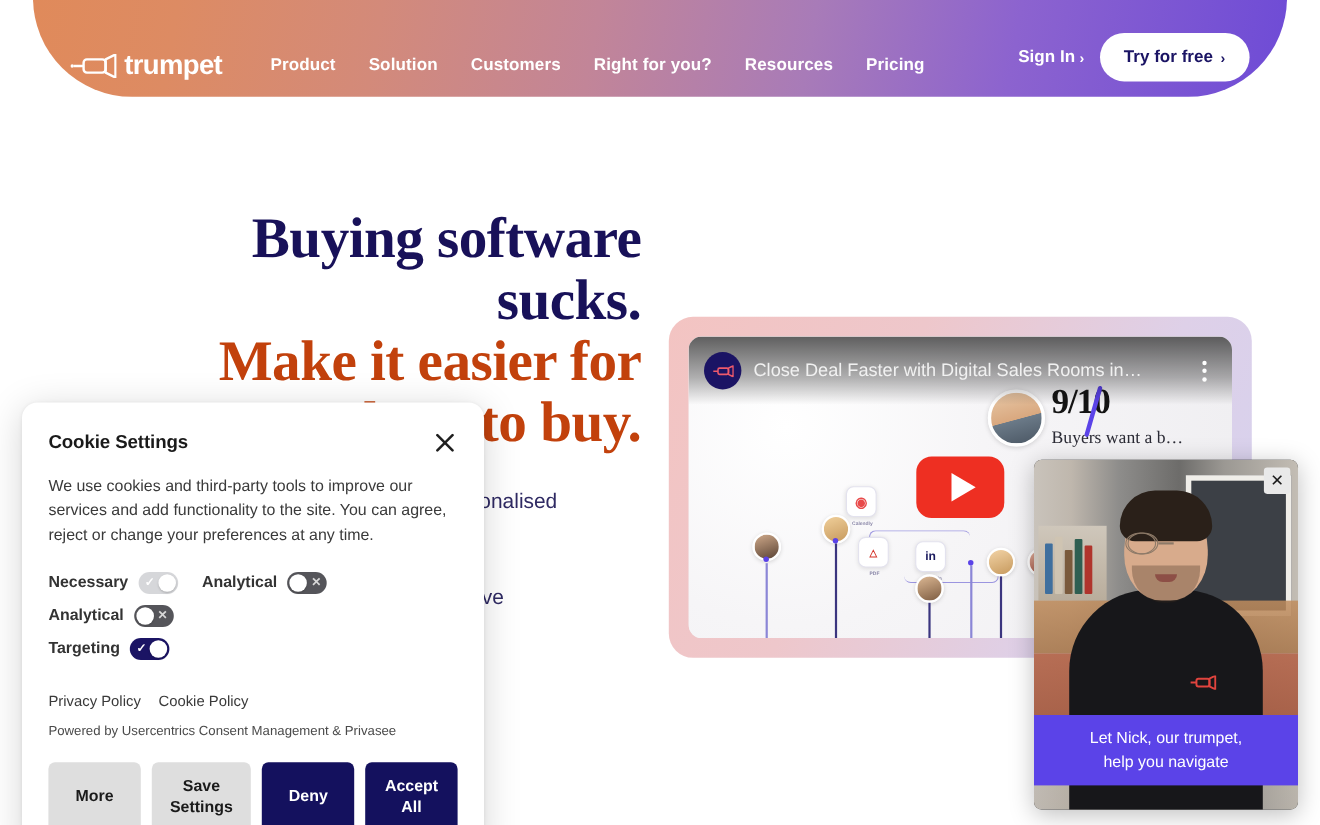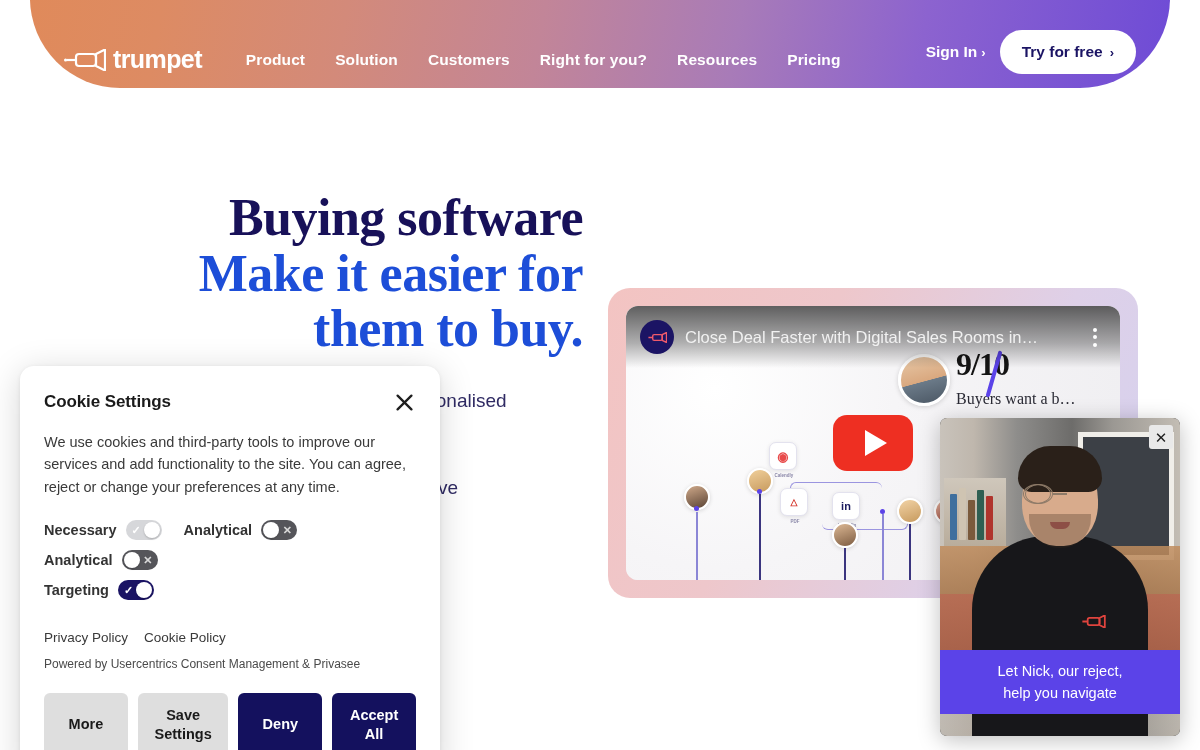--- a/index.html
+++ b/index.html
@@ -108,21 +108,21 @@
 
   .headline {
     font-family: "Liberation Serif", serif;
     font-size: 52px;
     line-height: 1.07;
     font-weight: 700;
     letter-spacing: -0.5px;
     text-align: right;
   }
   .headline .dark { color: #181159; display: block; }
-  .headline .accent { color: #1d4ed8; display: block; }
+  .headline .accent { color: #c2410c; display: block; }
 
   .subcopy {
     margin-top: 28px;
     color: #2f2a63;
     font-size: 19px;
     line-height: 1.72;
     width: 470px;
   }
   .subcopy p + p { margin-top: 22px; }
 
@@ -530,20 +530,21 @@
       <button class="cta-btn">
         <span>Try for free</span>
         <span class="chev">›</span>
       </button>
     </div>
   </div>
 
   <div class="hero-left">
     <h1 class="headline">
       <span class="dark">Buying software</span>
+      <span class="dark">sucks.</span>
       <span class="accent">Make it easier for</span>
       <span class="accent">them to buy.</span>
     </h1>
     <div class="subcopy">
       <p>Replace email threads with centralised, personalised digital sales rooms.</p>
       <p>Use pods to sell, close and onboarding to drive revenue.</p>
     </div>
   </div>
 
   <div class="video-frame">
@@ -649,21 +650,21 @@
           <line x1="3" y1="11" x2="12" y2="11" stroke="#e0443e" stroke-width="3"></line>
         </svg>
       </div>
     </div>
 
     <button class="founder-close">
       <span>✕</span>
     </button>
 
     <div class="founder-caption">
-      <div>Let Nick, our reject,</div>
+      <div>Let Nick, our trumpet,</div>
       <div>help you navigate</div>
     </div>
   </div>
 
   <div class="cookie">
 
     <div class="ck-head">
       <div class="ck-title">Cookie Settings</div>
       <button class="ck-close">
         <span>

